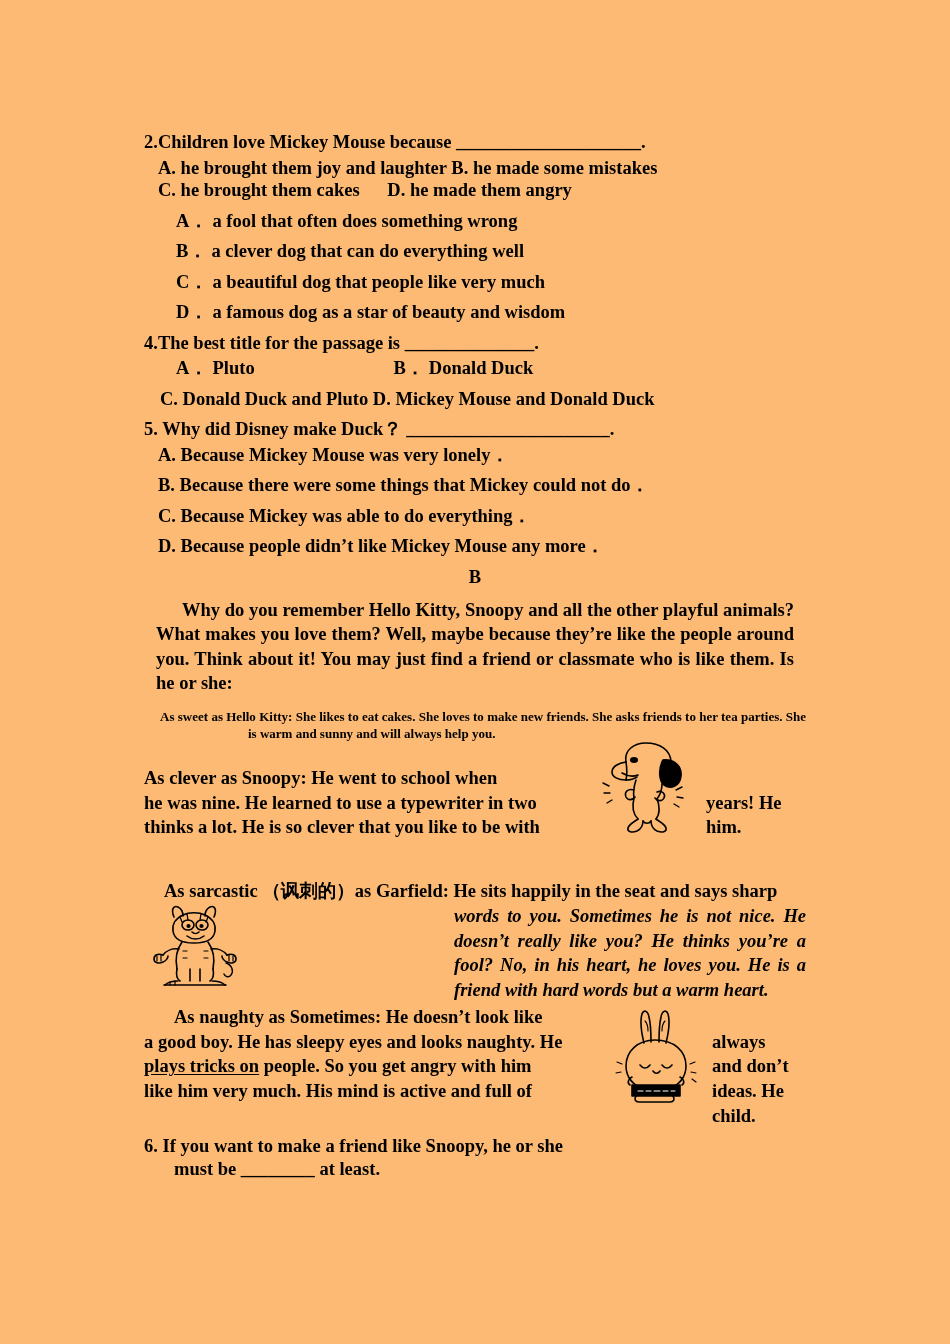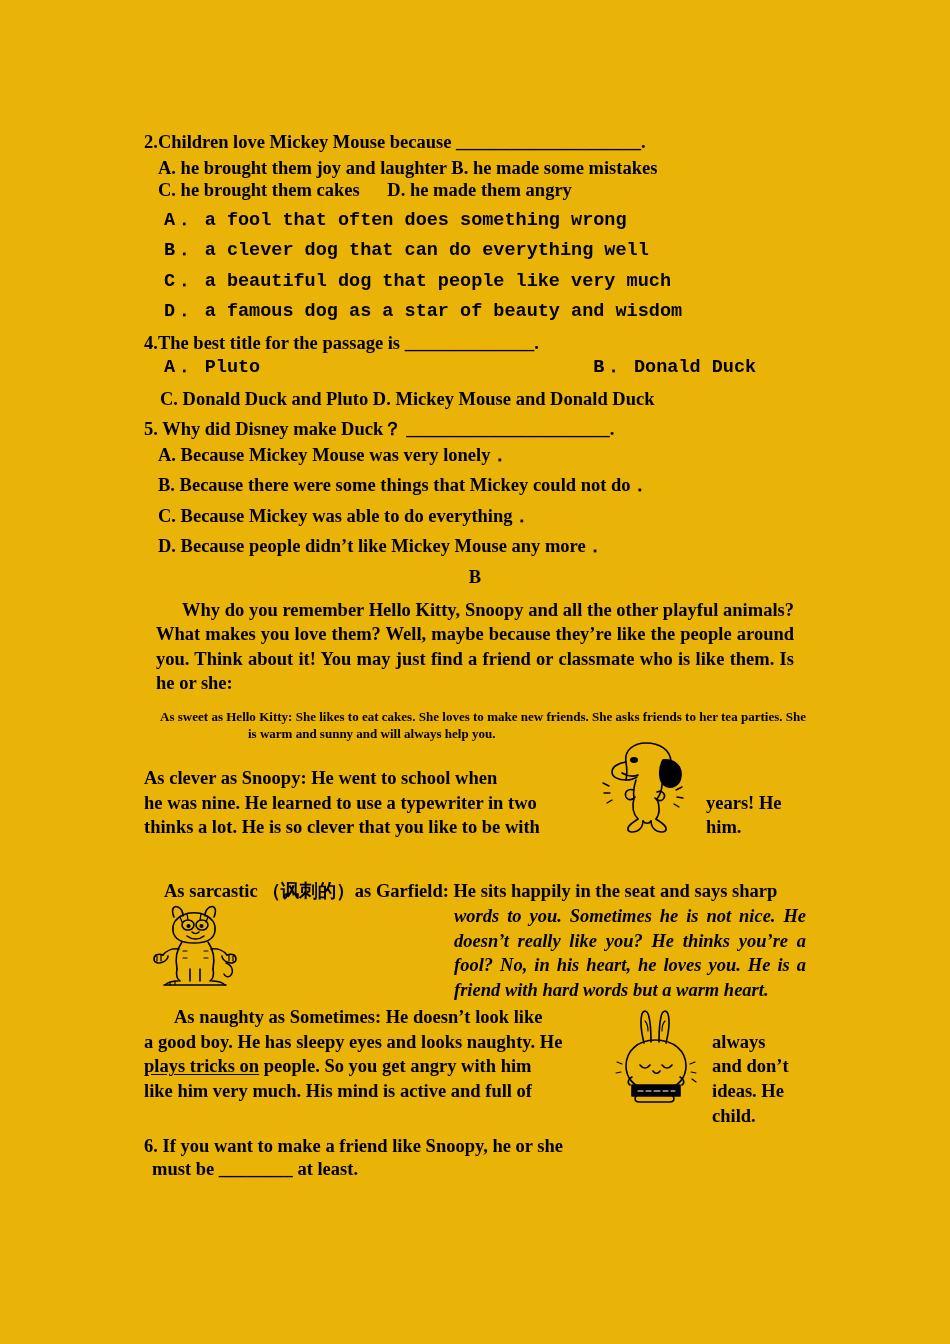--- a/index.html
+++ b/index.html
@@ -13,21 +13,21 @@
     position: relative;
     font-family: "Liberation Serif", "DejaVu Serif", serif;
     color: #000000;
     overflow: hidden;
   }
   .page {
     position: absolute;
     left: 0; top: 0;
     width: 950px;
     height: 1344px;
-    background: #eab308;
+    background: #fdba74;
   }
   .content {
     position: absolute;
     left: 144px;
     top: 133px;
     width: 662px;
   }
 
   
   .q {
@@ -39,21 +39,21 @@
   }
   .opt {
     font-weight: bold;
     font-size: 18.5px;
     line-height: 1.0;
     margin: 0 0 7px 14px;
     white-space: pre-wrap;
   }
   .opt.tight { margin-bottom: 4px; }
   .opt.spaced { margin-bottom: 12px; }
-  .opt.indent2 { margin-left: 20px; font-family: Liberation Mono, monospace; }
+  .opt.indent2 { margin-left: 32px; }
 
   .section-letter {
     font-weight: bold;
     font-size: 18.5px;
     text-align: center;
     margin: 6px 0 4px 0;
     line-height: 1.0;
   }
 
   .para {
@@ -321,16 +321,16 @@
       <div class="colR" style="left:568px; top:0px; width:94px;">
         <div class="noj">&nbsp;</div>
         <div class="noj">always</div>
         <div class="noj nowrapline">and    don’t</div>
         <div class="noj nowrapline">ideas.      He</div>
         <div class="noj">child.</div>
       </div>
     </div>
 
     <div class="q" style="margin-bottom:4px;">6. If you want to make a friend like Snoopy, he or she</div>
-    <div class="q" style="margin-left:8px;">must be ________ at least.</div>
+    <div class="q" style="margin-left:30px;">must be ________ at least.</div>
 
   </div>
 </div>
 
 </body></html>

